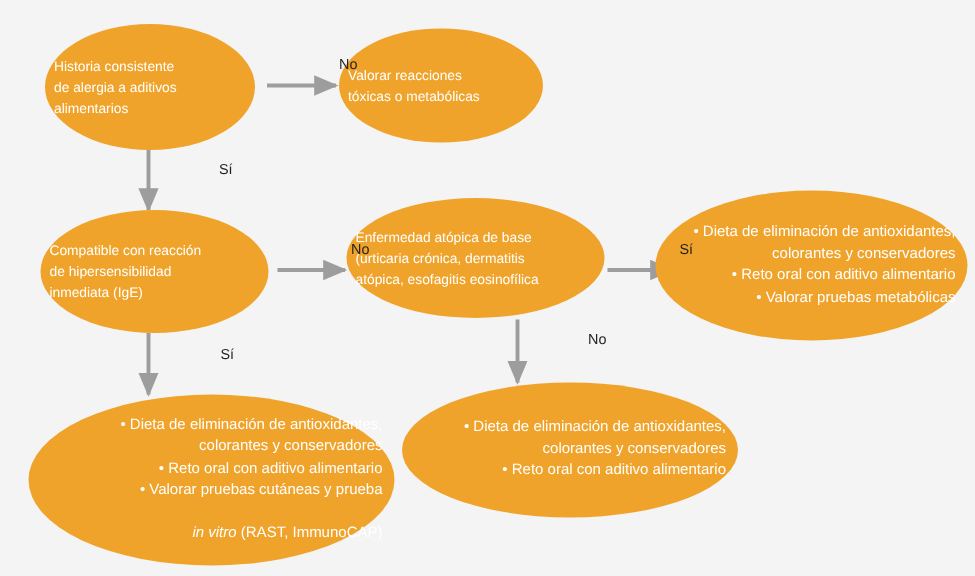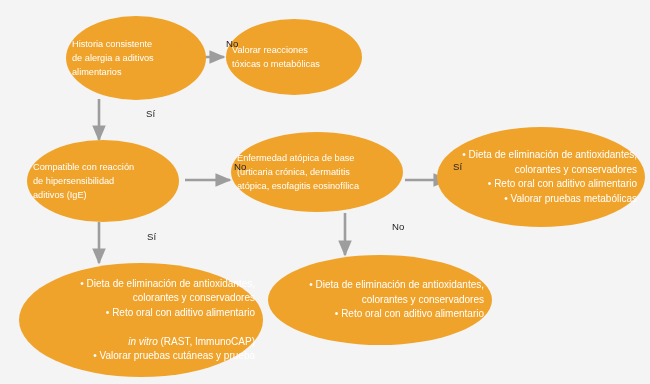--- a/index.html
+++ b/index.html
@@ -78,35 +78,35 @@
       </marker>
     </defs>
     <line x1="178" y1="57" x2="224" y2="57" stroke="#9d9d9d" stroke-width="2.6" marker-end="url(#ah)"></line>
     <line x1="99" y1="99" x2="99" y2="140" stroke="#9d9d9d" stroke-width="2.6" marker-end="url(#ah)"></line>
     <line x1="185" y1="180" x2="230" y2="180" stroke="#9d9d9d" stroke-width="2.6" marker-end="url(#ah)"></line>
     <line x1="99" y1="222" x2="99" y2="263" stroke="#9d9d9d" stroke-width="2.6" marker-end="url(#ah)"></line>
     <line x1="405" y1="180" x2="448" y2="180" stroke="#9d9d9d" stroke-width="2.6" marker-end="url(#ah)"></line>
     <line x1="345" y1="213" x2="345" y2="255" stroke="#9d9d9d" stroke-width="2.6" marker-end="url(#ah)"></line>
   </svg>
 
-  <div class="node" style="left:30px; top:16px; width:140px; height:84px;margin-left:36px;">
+  <div class="node" style="left:30px; top:16px; width:140px; height:84px;">
     <div class="txt">Historia consistente
 de alergia a aditivos
 alimentarios</div>
   </div>
 
   <div class="node" style="left:226px; top:19px; width:136px; height:76px;">
     <div class="txt">Valorar reacciones
 tóxicas o metabólicas</div>
   </div>
 
   <div class="node" style="left:27px; top:140px; width:152px; height:82px;">
     <div class="txt">Compatible con reacción
 de hipersensibilidad
-aditivos (IgE)</div>
+inmediata (IgE)</div>
   </div>
 
   <div class="node" style="left:231px; top:132px; width:172px; height:80px;">
     <div class="txt">Enfermedad atópica de base
 (urticaria crónica, dermatitis
 atópica, esofagitis eosinofílica</div>
   </div>
 
   <div class="node" style="left:437px; top:127px; width:208px; height:100px;">
     <div class="bullets">
@@ -115,24 +115,24 @@
       <div class="bullet">• Reto oral con aditivo alimentario</div>
       <div class="bullet">• Valorar pruebas metabólicas</div>
     </div>
   </div>
 
   <div class="node" style="left:19px; top:263px; width:244px; height:114px;">
     <div class="bullets">
       <div class="bullet">• Dieta de eliminación de antioxidantes,
 colorantes y conservadores</div>
       <div class="bullet">• Reto oral con aditivo alimentario</div>
+      <div class="bullet">• Valorar pruebas cutáneas y prueba</div>
       <div class="bullet" style="padding-left:12px;">
         <i>in vitro</i><span> (RAST, ImmunoCAP)</span>
       </div>
-      <div class="bullet">• Valorar pruebas cutáneas y prueba</div>
     </div>
   </div>
 
   <div class="node" style="left:268px; top:255px; width:224px; height:90px;">
     <div class="bullets">
       <div class="bullet">• Dieta de eliminación de antioxidantes,
    colorantes y conservadores</div>
       <div class="bullet">• Reto oral con aditivo alimentario</div>
     </div>
   </div>

